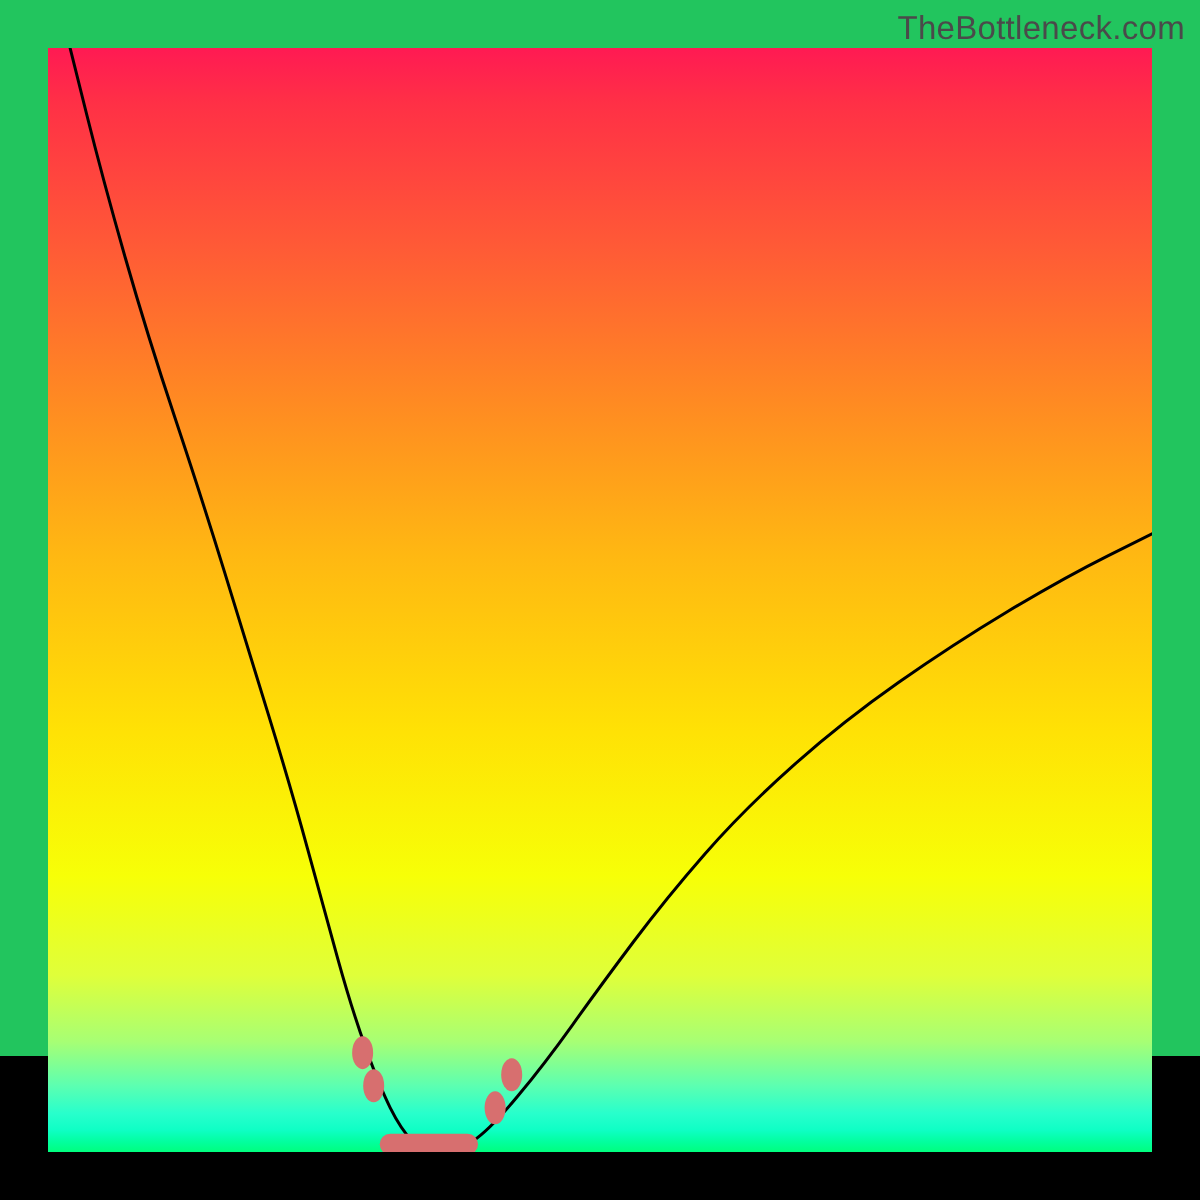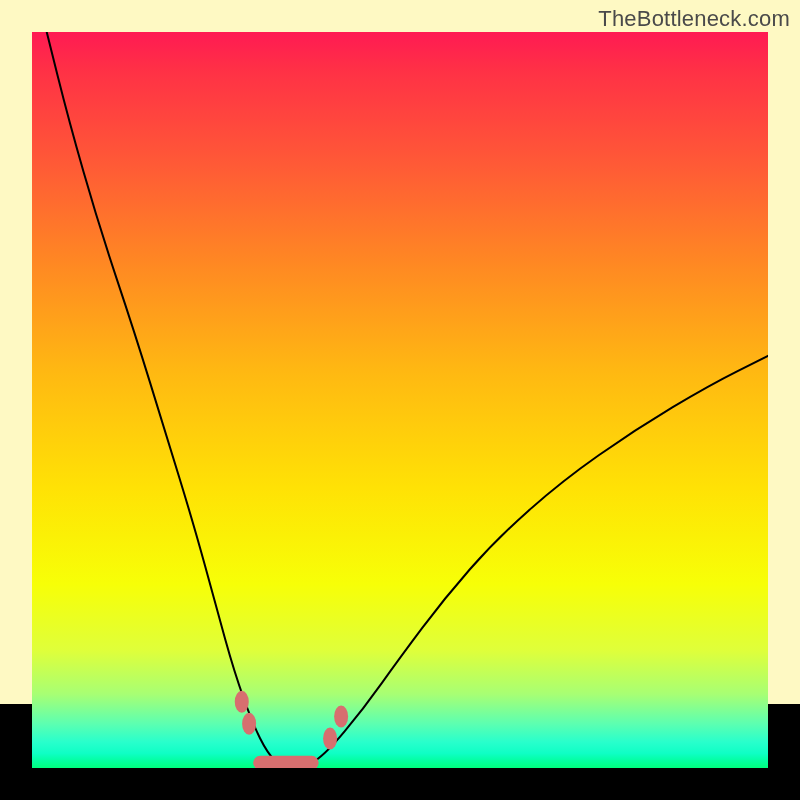--- a/index.html
+++ b/index.html
@@ -10,21 +10,21 @@
     background: #000;
     font-family: Arial, Helvetica, sans-serif;
     overflow: hidden;
   }
   .frame {
     position: absolute;
     top: 0;
     left: 0;
     width: 800px;
     height: 704px;
-    background: #fef9c3;
+    background: #22c55e;
   }
   .plot {
     position: absolute;
     top: 32px;
     left: 32px;
     width: 736px;
     height: 736px;
     background: linear-gradient(to bottom,
       #ff1a53 0%,
       #ff3046 5%,

